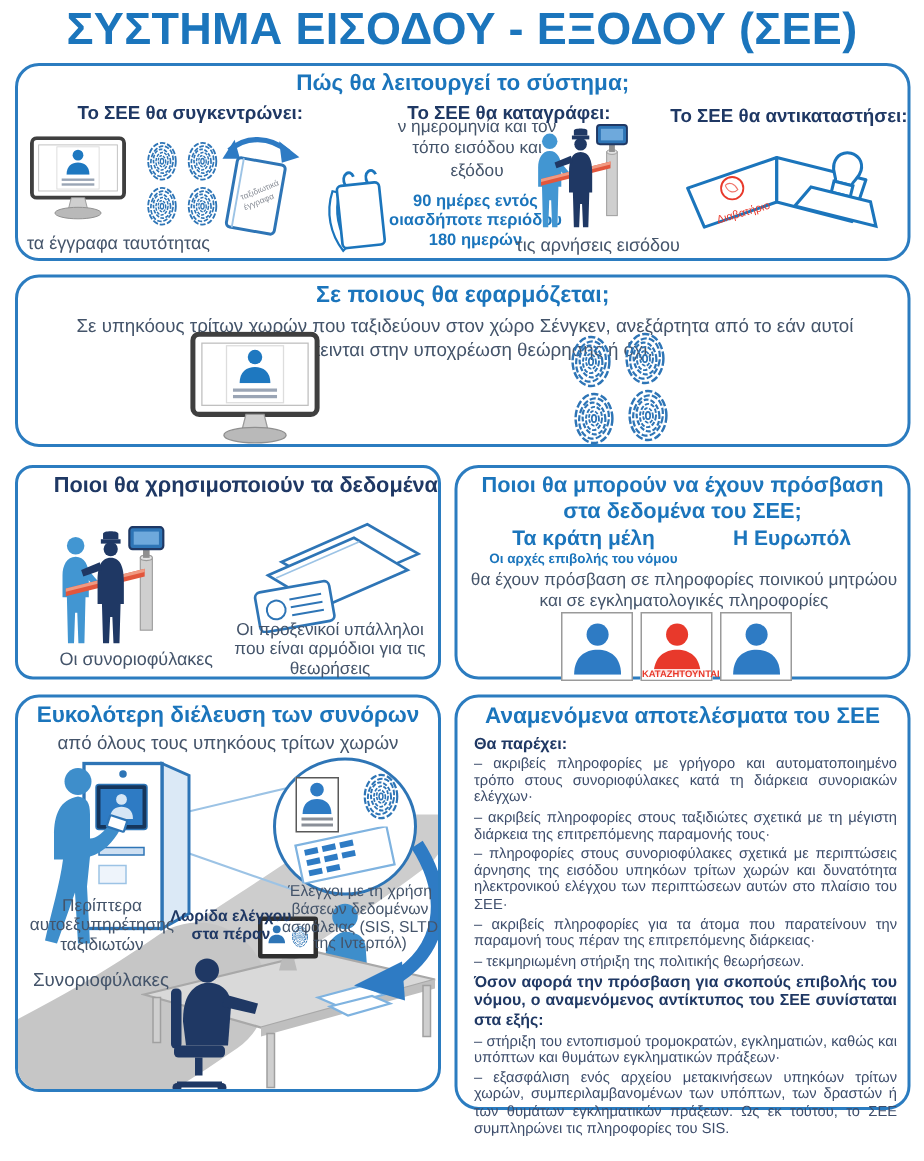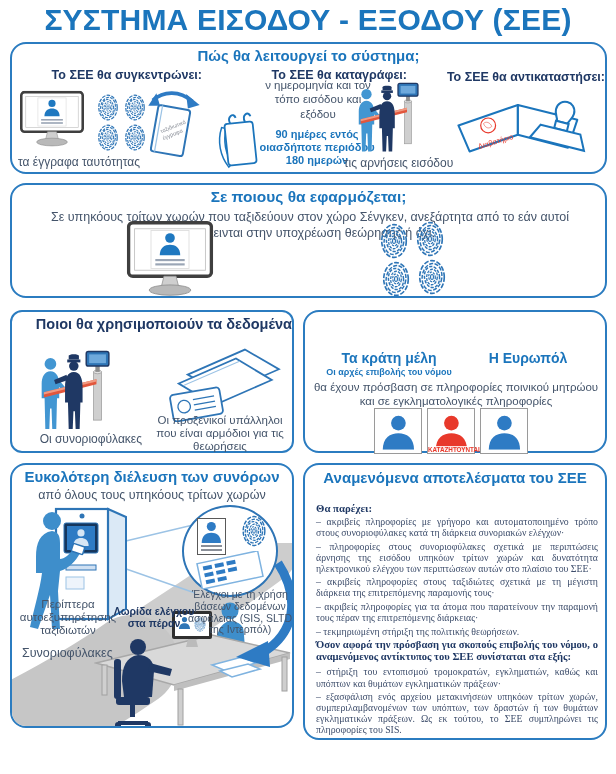--- a/index.html
+++ b/index.html
@@ -168,20 +168,21 @@
         <line x1="35" y1="59" x2="59" y2="59" stroke="#2e75b6" stroke-width="1.5"></line>
         <line x1="35" y1="65" x2="59" y2="65" stroke="#2e75b6" stroke-width="1.5"></line>
         <line x1="35" y1="71" x2="59" y2="71" stroke="#2e75b6" stroke-width="1.5"></line>
       </g>
     </svg>
     <div class="abs cap center" style="left:8px;top:120px;width:122px;font-size:12px;text-align:right;">Οι συνοριοφύλακες</div>
     <div class="abs cap center" style="left:136px;top:102px;width:144px;font-size:11.5px;line-height:1.15;">Οι προξενικοί υπάλληλοι που είναι αρμόδιοι για τις θεωρήσεις</div>
   </div>
 
   <div class="abs box" style="left:303px;top:310px;width:304px;height:143px;">
+    <div class="abs sec-h" style="top:4px;left:10px;width:280px;font-size:14.5px;line-height:1.15;">Ποιοι θα μπορούν να έχουν πρόσβαση στα δεδομένα του ΣΕΕ;</div>
     <div class="abs blue-b center" style="left:14px;top:38px;width:140px;font-size:14px;">Τα κράτη μέλη</div>
     <div class="abs blue-b center" style="left:8px;top:55px;width:152px;font-size:9px;">Οι αρχές επιβολής του νόμου</div>
     <div class="abs blue-b center" style="left:168px;top:38px;width:110px;font-size:14px;">Η Ευρωπόλ</div>
     <div class="abs cap center" style="left:8px;top:69px;width:286px;font-size:11.5px;line-height:1.2;">θα έχουν πρόσβαση σε πληροφορίες ποινικού μητρώου και σε εγκληματολογικές πληροφορίες</div>
     <div class="abs" style="left:69px;top:96px;display:flex;gap:5px;">
       <div class="avatar-box">
         <svg viewBox="0 0 40 40">
             <use href="#bust" fill="#2e7bc4"></use>
           </svg>
       </div>
@@ -298,26 +299,26 @@
     </svg>
 
     <div class="abs cap center" style="left:0;top:133px;width:112px;font-size:11.5px;line-height:1.12;z-index:7;">Περίπτερα αυτοεξυπηρέτησης ταξιδιωτών</div>
     <div class="abs center" style="left:100px;top:140px;width:84px;font-size:10.5px;line-height:1.15;font-weight:bold;color:#1f3864;z-index:7;">Λωρίδα ελέγχου στα πέραν</div>
     <div class="abs cap center" style="left:172px;top:124px;width:112px;font-size:10.5px;line-height:1.12;z-index:7;">Έλεγχοι με τη χρήση βάσεων δεδομένων ασφάλειας (SIS, SLTD της Ιντερπόλ)</div>
     <div class="abs cap" style="left:10px;top:181px;width:130px;font-size:12.5px;z-index:7;">Συνοριοφύλακες</div>
   </div>
 
   <div class="abs box" style="left:303px;top:463px;width:304px;height:277px;">
     <div class="abs sec-h" style="top:4px;left:0;width:100%;font-size:15px;">Αναμενόμενα αποτελέσματα του ΣΕΕ</div>
-    <div class="abs" style="left:11px;top:37px;width:282px;font-family:Liberation Serif, serif;">
+    <div class="abs" style="left:11px;top:25px;width:282px;">
       <div style="font-size:10.8px;font-weight:bold;color:#1f3864;margin-bottom:2px;">Θα παρέχει:</div>
       <div class="bullets">
           <div class="bullet">– ακριβείς πληροφορίες με γρήγορο και αυτοματοποιημένο τρόπο στους συνοριοφύλακες κατά τη διάρκεια συνοριακών ελέγχων·</div>
+          <div class="bullet">– ακριβείς πληροφορίες στους ταξιδιώτες σχετικά με τη μέγιστη διάρκεια της επιτρεπόμενης παραμονής τους·</div>
           <div class="bullet">– πληροφορίες στους συνοριοφύλακες σχετικά με περιπτώσεις άρνησης της εισόδου υπηκόων τρίτων χωρών και δυνατότητα ηλεκτρονικού ελέγχου των περιπτώσεων αυτών στο πλαίσιο του ΣΕΕ·</div>
-          <div class="bullet">– ακριβείς πληροφορίες στους ταξιδιώτες σχετικά με τη μέγιστη διάρκεια της επιτρεπόμενης παραμονής τους·</div>
           <div class="bullet">– ακριβείς πληροφορίες για τα άτομα που παρατείνουν την παραμονή τους πέραν της επιτρεπόμενης διάρκειας·</div>
           <div class="bullet">– τεκμηριωμένη στήριξη της πολιτικής θεωρήσεων.</div>
         </div>
       <div class="law-h">Όσον αφορά την πρόσβαση για σκοπούς επιβολής του νόμου, ο αναμενόμενος αντίκτυπος του ΣΕΕ συνίσταται στα εξής:</div>
       <div class="bullets">
           <div class="bullet">– στήριξη του εντοπισμού τρομοκρατών, εγκληματιών, καθώς και υπόπτων και θυμάτων εγκληματικών πράξεων·</div>
           <div class="bullet">– εξασφάλιση ενός αρχείου μετακινήσεων υπηκόων τρίτων χωρών, συμπεριλαμβανομένων των υπόπτων, των δραστών ή των θυμάτων εγκληματικών πράξεων. Ως εκ τούτου, το ΣΕΕ συμπληρώνει τις πληροφορίες του SIS.</div>
         </div>
     </div>
   </div>

